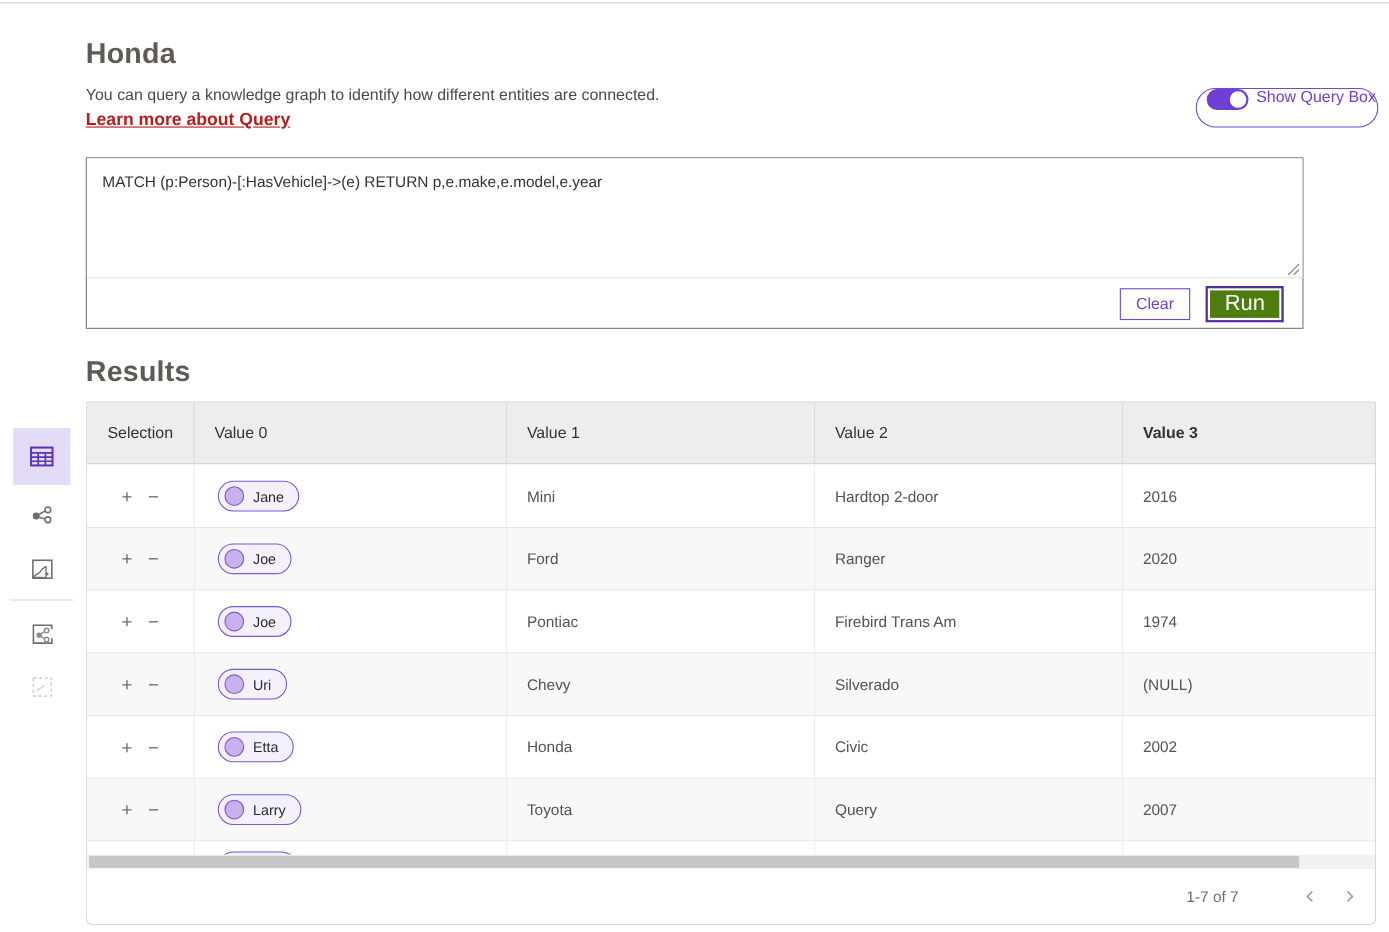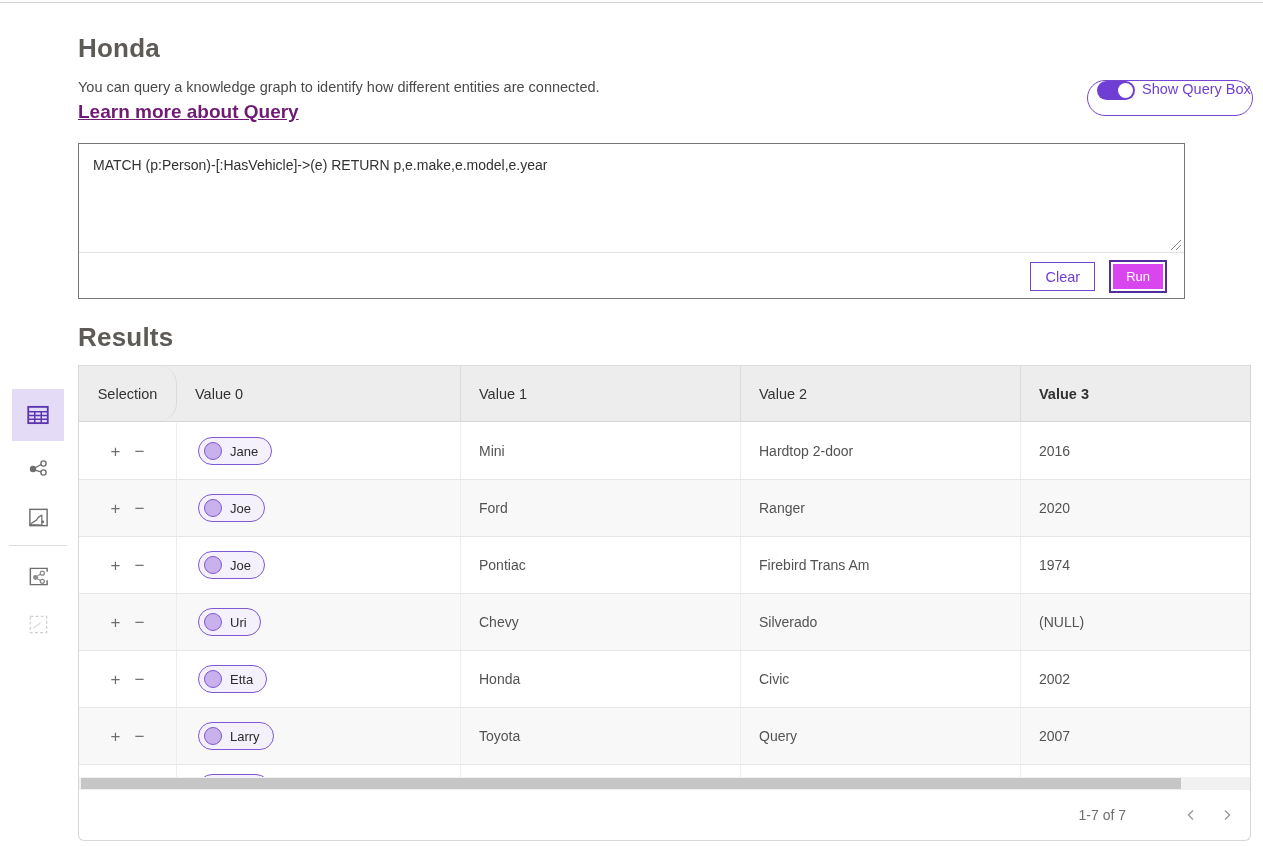--- a/index.html
+++ b/index.html
@@ -6,21 +6,21 @@
   html,body { width:1263px; height:847px; background:#fff; overflow:hidden;
               font-family:"Liberation Sans", sans-serif; color:#4a4a4a; }
   .abs { position:absolute; }
 
   
   .top-line { left:0; top:2px; width:1263px; height:1px; background:#d4d4d4; }
 
   
   .h1 { font-size:26px; font-weight:bold; color:#5e5a56; letter-spacing:.2px; }
   .desc { font-size:14.5px; color:#4a4a4a; }
-  .learn-link { font-size:19px; font-weight:bold; color:#701a75;
+  .learn-link { font-size:16px; font-weight:bold; color:#b91c1c;
                 text-decoration:underline; cursor:pointer; }
 
   
   .toggle-pill { left:1087px; top:80px; width:166px; height:36px; border:1px solid #7646d1;
                  border-radius:18px; display:flex; padding:0 12px 0 9px;
                  cursor:pointer; background:#fff; }
   .switch { width:38px; height:19px; border-radius:10px; background:#6f3fd4; position:relative;
             flex:0 0 auto; }
   .switch .knob { position:absolute; right:2px; top:2px; width:15px; height:15px;
                   border-radius:50%; background:#fff; }
@@ -31,42 +31,42 @@
                background:#fff; }
   .query-textarea { position:absolute; left:0; top:0; width:100%; height:109px;
                     border:none; border-bottom:1px solid #e3e3e3; resize:none; outline:none;
                     font-family:"Liberation Sans", sans-serif; font-size:14px; color:#323232;
                     padding:13px 14px; background:#fff; }
   .resize-grip { position:absolute; right:2px; top:95px; width:12px; height:12px; }
   .query-actions { position:absolute; left:0; top:110px; width:100%; height:45px;
                    display:flex; align-items:center; justify-content:flex-end; padding-right:19px; }
   .btn-clear { height:29px; padding:0 14px; background:#fff; border:1px solid #7646d1;
                color:#6f3fd4; font-size:14.5px; font-family:inherit; cursor:pointer; }
-  .btn-run { height:29px; margin-left:16px; padding:0 13px; background:#d946ef;
-             border:2px solid #fff; outline:2px solid #512c9c; color:#fff; font-size:13px;
+  .btn-run { height:29px; margin-left:16px; padding:0 13px; background:#4d7c0f;
+             border:2px solid #fff; outline:2px solid #512c9c; color:#fff; font-size:20px;
              font-family:inherit; cursor:pointer; }
 
   
   .sidebar { left:12px; top:389px; width:52px; }
   .side-item { width:52px; height:52px; display:flex; align-items:center; justify-content:center;
                cursor:pointer; margin-bottom:8px; }
   .side-item.active { background:#e4dcf7; }
   .side-item.plain { height:40px; margin-bottom:8px; }
   .side-divider { width:58px; height:1px; background:#dcdcdc; margin:6px 0 10px -3px; }
 
   
   .card { left:78px; top:365px; width:1173px; height:476px; border:1px solid #d7d7d7;
           border-top:none; border-radius:0 0 6px 6px; background:#fff; }
   .thead { position:absolute; left:0; top:0; width:1171px; height:57px; background:#ededed;
            display:grid; grid-template-columns:98px 284px 280px 280px 229px;
            border-top:1px solid #dcdcdc; border-bottom:1px solid #d6d6d6; }
   .th { display:flex; align-items:center; font-size:14.5px; color:#323232;
         border-right:1px solid #dadada; padding-left:18px; }
   .th:last-child { border-right:none;font-weight:bold; }
-  .th.center { justify-content:center; padding-left:0;border-radius:18px; }
+  .th.center { justify-content:center; padding-left:0; }
 
   .tbody { position:absolute; left:0; top:58px; width:1171px; }
   .trow { display:grid; grid-template-columns:98px 284px 280px 280px 229px; height:57px;
           background:#fff; border-bottom:1px solid #e6e6e6; }
   .trow.alt { background:#f8f8f8; }
   .cell { display:flex; align-items:center; font-size:14px; color:#535353;
           border-right:1px solid #ededed; padding-left:18px; overflow:hidden; }
   .cell:last-child { border-right:none; }
   .sel-cell { justify-content:center; padding-left:0; gap:14px; }
   .pm { font-size:17px; color:#6e6e6e; cursor:pointer; line-height:1; }

